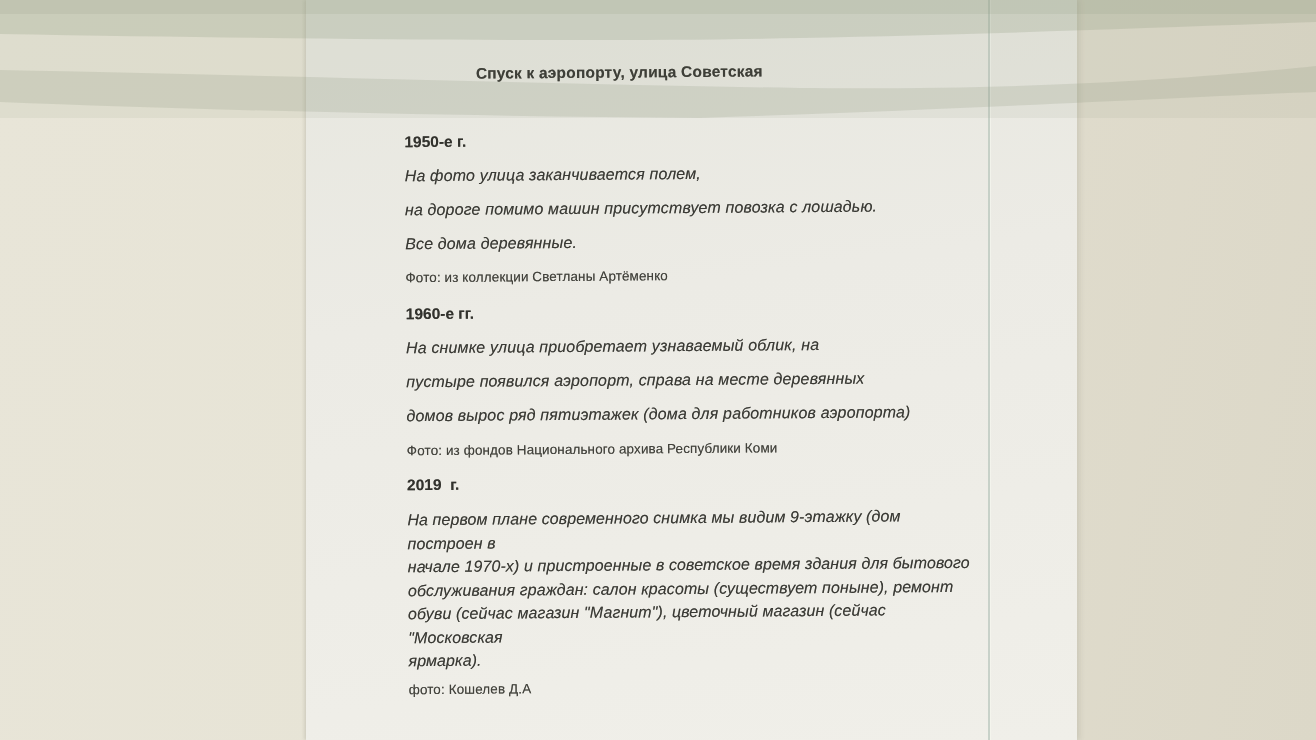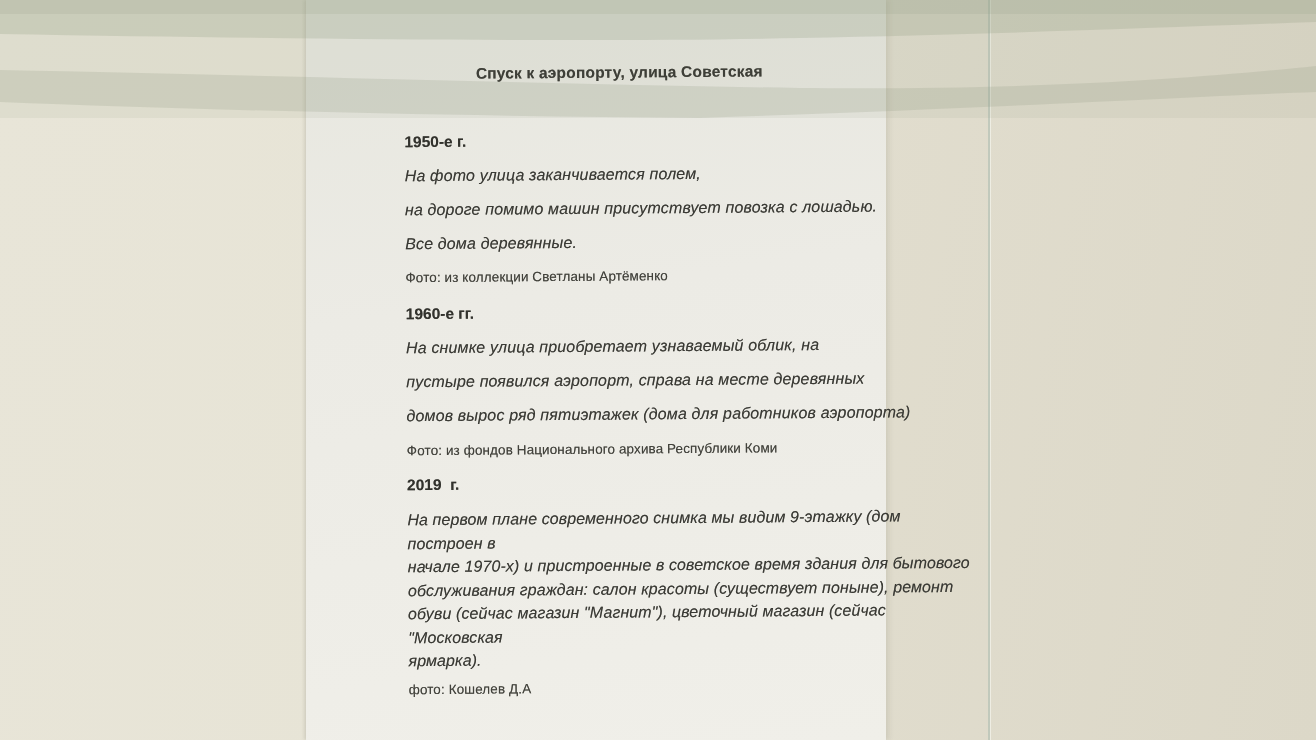--- a/index.html
+++ b/index.html
@@ -8,21 +8,21 @@
     font-family:"Liberation Sans","DejaVu Sans",sans-serif;
     background:#e3e0d1;
   }
   
   .wall{
     position:absolute;left:0;top:0;width:1316px;height:740px;
     background:linear-gradient(100deg,#e8e5d8 0%,#e7e4d6 35%,#e1ddce 60%,#dcd8c8 100%);
   }
   
   .sheet{
-    position:absolute;left:306px;top:0;width:580px;height:740px;
+    position:absolute;left:306px;top:0;width:771px;height:740px;
     background:linear-gradient(172deg,#e7e7df 0%,#ecebe5 40%,#f0efe9 100%);
     box-shadow:-2px 0 3px rgba(90,90,72,.14), 3px 0 5px rgba(90,90,72,.12);
   }
   
   .plexi-edge{
     position:absolute;left:988px;top:0;width:2px;height:740px;
     background:rgba(168,186,174,.55);
   }
   .plexi-edge-hl{
     position:absolute;left:990px;top:0;width:1px;height:740px;

